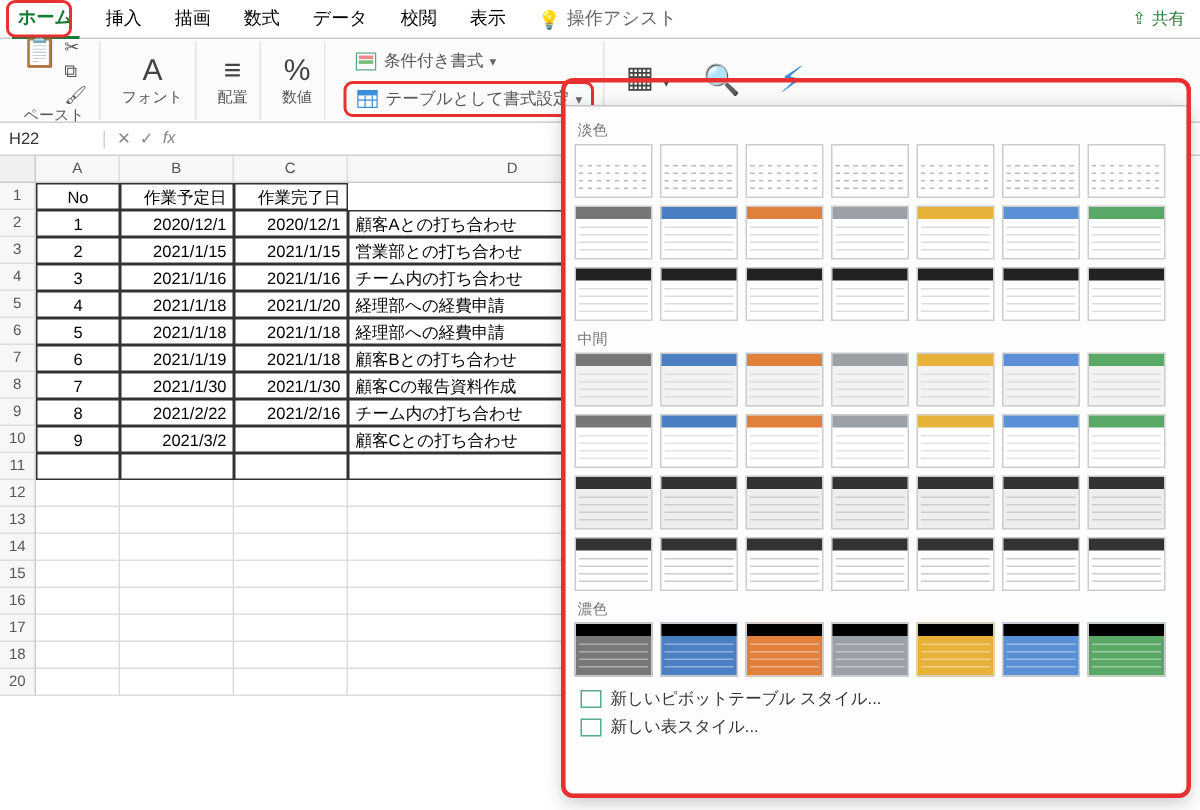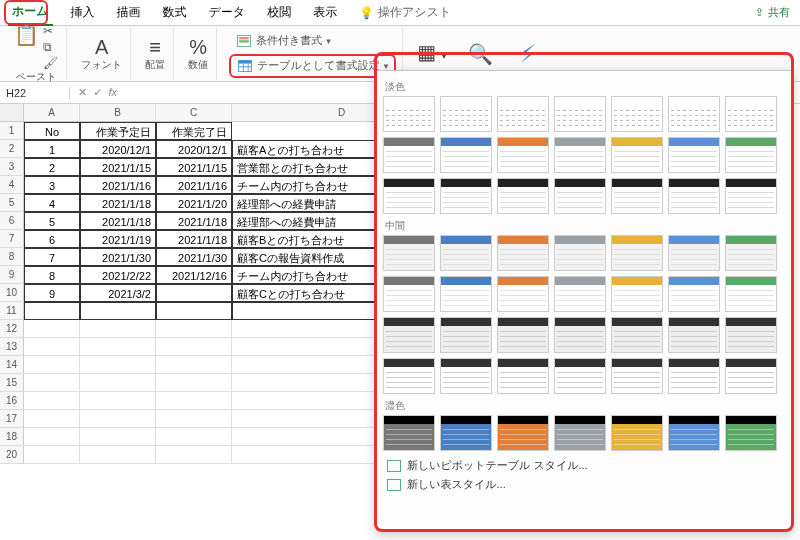--- a/index.html
+++ b/index.html
@@ -225,21 +225,21 @@
         </div>
         <div class="datarow">
           <div class="cell bordered center" style="width:56px">7</div>
           <div class="cell bordered right" style="width:76px">2021/1/30</div>
           <div class="cell bordered right" style="width:76px">2021/1/30</div>
           <div class="cell bordered " style="width:220px">顧客Cの報告資料作成</div>
         </div>
         <div class="datarow">
           <div class="cell bordered center" style="width:56px">8</div>
           <div class="cell bordered right" style="width:76px">2021/2/22</div>
-          <div class="cell bordered right" style="width:76px">2021/12/16</div>
+          <div class="cell bordered right" style="width:76px">2021/2/16</div>
           <div class="cell bordered " style="width:220px">チーム内の打ち合わせ</div>
         </div>
         <div class="datarow">
           <div class="cell bordered center" style="width:56px">9</div>
           <div class="cell bordered right" style="width:76px">2021/3/2</div>
           <div class="cell bordered right" style="width:76px"></div>
           <div class="cell bordered " style="width:220px">顧客Cとの打ち合わせ</div>
         </div>
         <div class="datarow">
           <div class="cell bordered center" style="width:56px"></div>

